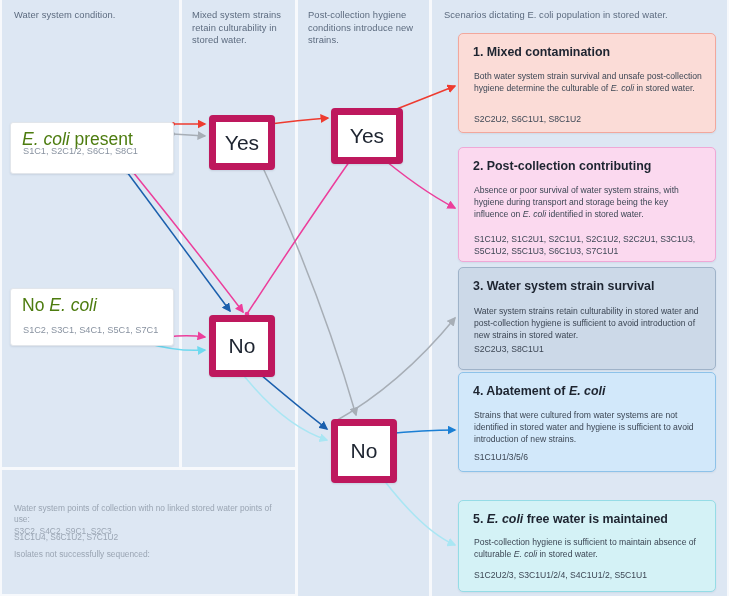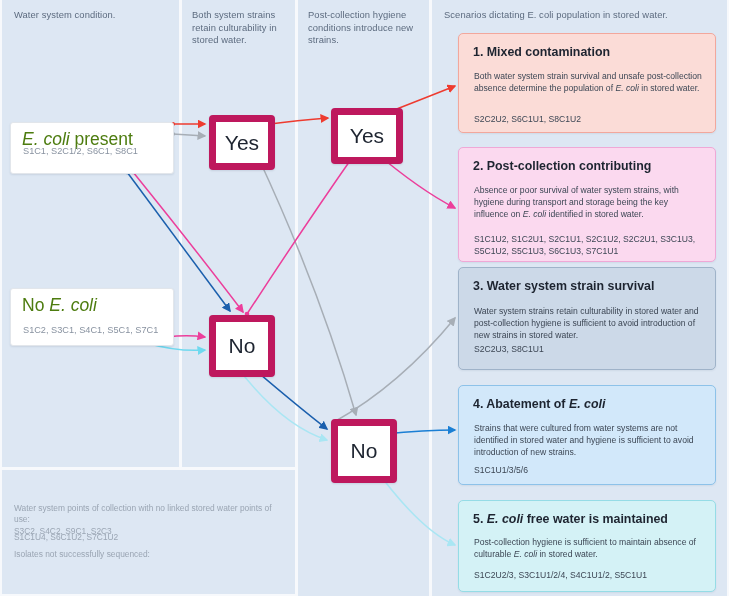--- a/index.html
+++ b/index.html
@@ -67,21 +67,21 @@
 
   
   .card{
     position:absolute;left:458px;width:256px;
     border-radius:5px;border:1px solid;
     box-shadow:0 1px 2px rgba(30,50,80,.07);
   }
   #card-1{top:33px; height:98px; background:#fbdcd7;border-color:#f2a79c;}
   #card-2{top:147px;height:113px;background:#fbd9ef;border-color:#efa8d6;}
   #card-3{top:267px;height:101px;background:#ccd9e8;border-color:#9fb3c9;}
-  #card-4{top:385px;height:98px; background:#d2e8fa;border-color:#8dc2e9;}
+  #card-4{top:372px;height:98px; background:#d2e8fa;border-color:#8dc2e9;}
   #card-5{top:500px;height:90px; background:#d4f2f6;border-color:#95dce6;}
 
   .card-title{
     position:absolute;left:14px;top:11px;
     font-size:12.4px;font-weight:bold;color:#1d2430;white-space:nowrap;
   }
   .card-title .ital{font-style:italic;}
   .card-body{
     position:absolute;left:15px;width:228px;
     font-size:8.6px;line-height:12.2px;color:#3c4654;
@@ -121,21 +121,21 @@
 
 <div id="canvas">
 
   <div class="lane" id="lane-1"></div>
   <div class="lane" id="lane-2"></div>
   <div class="lane" id="lane-3"></div>
   <div class="lane" id="lane-4"></div>
   <div id="lane-foot"></div>
 
   <div class="lane-head" id="head-1">Water system condition.</div>
-  <div class="lane-head" id="head-2">Both system strains retain culturability in stored water.</div>
+  <div class="lane-head" id="head-2">Mixed system strains retain culturability in stored water.</div>
   <div class="lane-head" id="head-3">Post-collection hygiene conditions introduce new strains.</div>
   <div class="lane-head" id="head-4">Scenarios dictating E. coli population in stored water.</div>
 
   <svg id="arrows" viewBox="0 0 729 596">
     <defs>
       <marker id="ah-red" markerWidth="6" markerHeight="6" refX="5" refY="3" orient="auto">
         <path d="M0,0 L6,3 L0,6 z" fill="#ee3b2f"></path>
         </marker>
       <marker id="ah-pink" markerWidth="6" markerHeight="6" refX="5" refY="3" orient="auto">
         <path d="M0,0 L6,3 L0,6 z" fill="#ec3e9b"></path>
@@ -222,21 +222,21 @@
     <div class="cond-codes">S1C2, S3C1, S4C1, S5C1, S7C1</div>
   </div>
 
   <div class="node" id="node-yes-1">Yes</div>
   <div class="node" id="node-no-1">No</div>
   <div class="node" id="node-yes-2">Yes</div>
   <div class="node" id="node-no-2">No</div>
 
   <div class="card" id="card-1">
     <div class="card-title"><span>1.</span><span> Mixed contamination</span></div>
-    <div class="card-body"><span>Both water system strain survival and unsafe post-collection absence determine the population of </span><span class="ital">E. coli</span><span> in stored water.</span></div>
+    <div class="card-body"><span>Both water system strain survival and unsafe post-collection hygiene determine the culturable of </span><span class="ital">E. coli</span><span> in stored water.</span></div>
     <div class="card-codes">S2C2U2, S6C1U1, S8C1U2</div>
   </div>
 
   <div class="card" id="card-2">
     <div class="card-title"><span>2.</span><span> Post-collection contributing</span></div>
     <div class="card-body"><span>Absence or poor survival of water system strains, with hygiene during transport and storage being the key influence on </span><span class="ital">E. coli</span><span> identified in stored water.</span></div>
     <div class="card-codes">S1C1U2, S1C2U1, S2C1U1, S2C1U2, S2C2U1, S3C1U3, S5C1U2, S5C1U3, S6C1U3, S7C1U1</div>
   </div>
 
   <div class="card" id="card-3">

